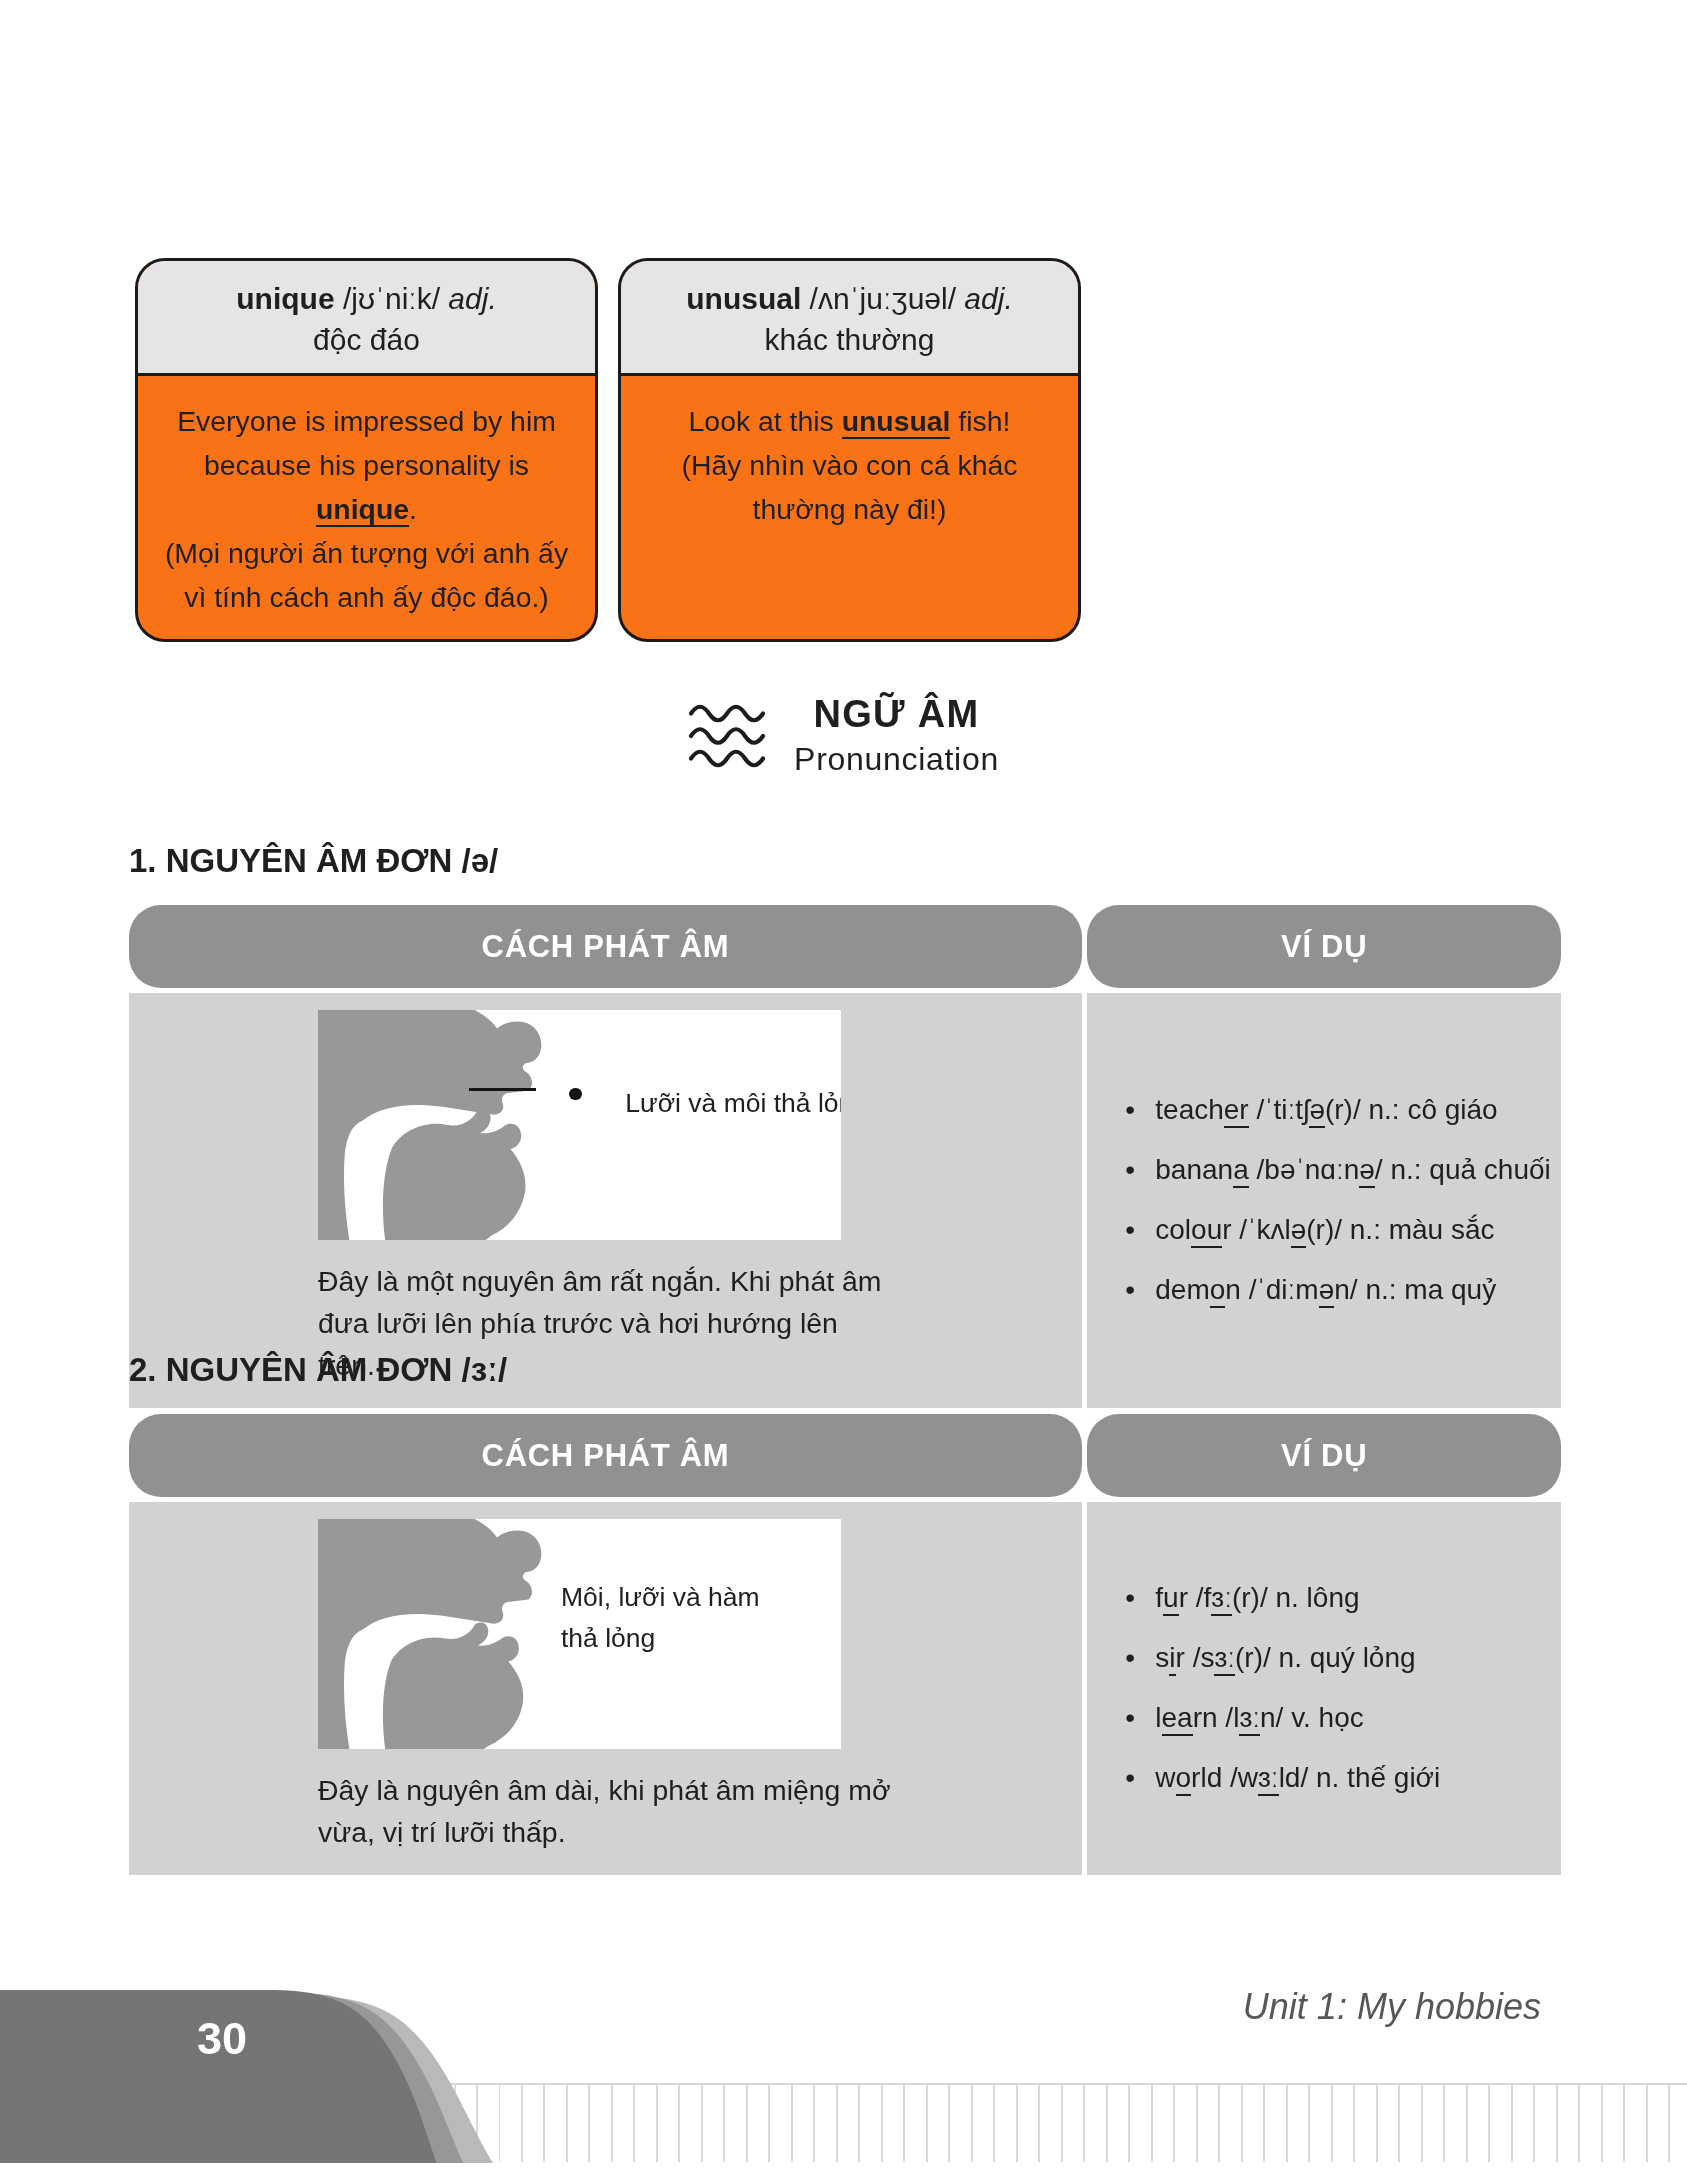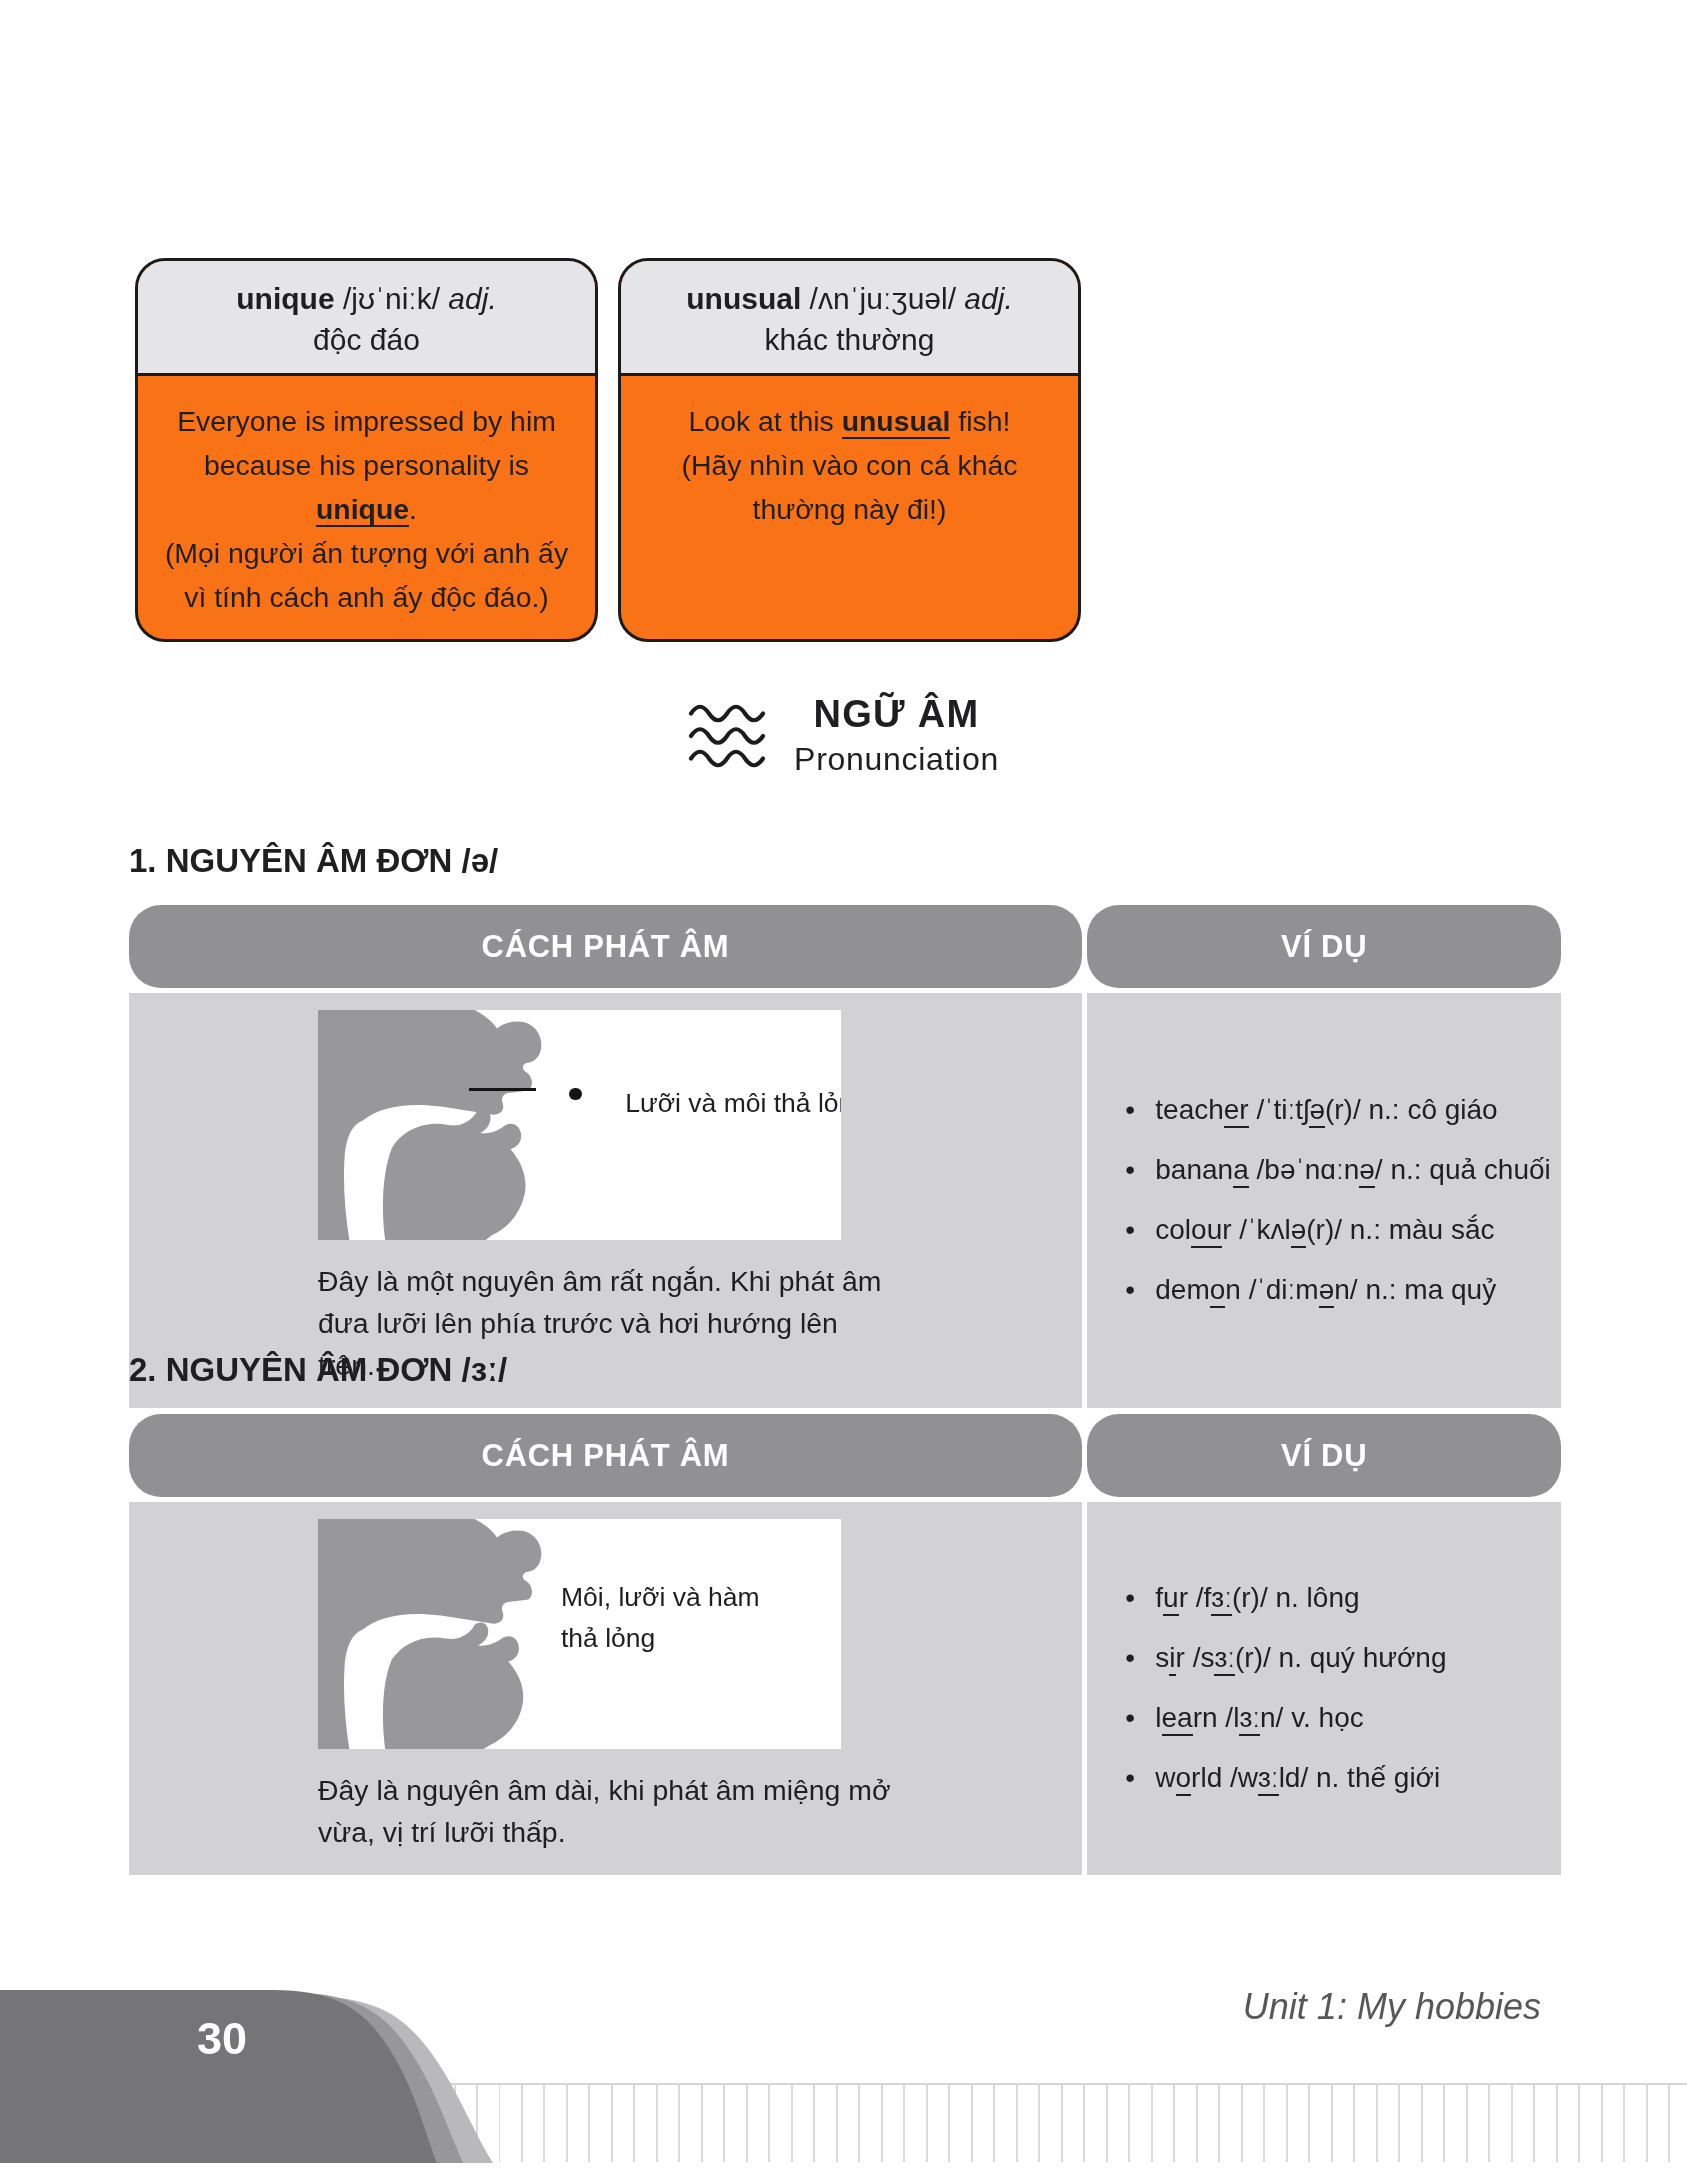--- a/index.html
+++ b/index.html
@@ -162,21 +162,21 @@
             <path fill="var(--diagram-gray)" d="M0 0 H140 C148 4 156 10 160 16 C168 10 180 8 188 12 C198 17 202 28 198 38 C195 44 190 46 186 46 C182 48 182 52 186 54 C192 58 193 66 188 70 L172 72 C166 72 163 76 165 81 C167 87 163 91 157 91 L110 84 C80 80 55 84 40 96 C30 100 26 110 24 124 C22 150 24 175 28 200 L0 200 Z"></path>
             <path fill="var(--diagram-gray)" d="M60 200 C56 170 58 140 66 122 C76 108 94 100 114 104 C126 106 136 100 140 92 C145 88 151 90 152 96 C153 102 149 107 143 110 C151 111 159 108 164 104 C170 100 177 102 179 109 C181 116 177 122 170 124 C179 134 185 146 183 160 C180 177 169 190 153 197 L148 200 Z"></path>
           </svg>
           <div class="diagram-label-inside">Môi, lưỡi và hàm thả lỏng</div>
         </div>
         <p class="caption">Đây là nguyên âm dài, khi phát âm miệng mở vừa, vị trí lưỡi thấp.</p>
       </div>
       <div class="bc c2">
         <ul class="example-list">
             <li><span>f</span><span class="seg-u">u</span><span>r /f</span><span class="seg-u">ɜː</span><span>(r)/ n. lông</span></li>
-            <li><span>s</span><span class="seg-u">i</span><span>r /s</span><span class="seg-u">ɜː</span><span>(r)/ n. quý hướng</span></li>
+            <li><span>s</span><span class="seg-u">i</span><span>r /s</span><span class="seg-u">ɜː</span><span>(r)/ n. quý lỏng</span></li>
             <li><span>l</span><span class="seg-u">ea</span><span>rn /l</span><span class="seg-u">ɜː</span><span>n/ v. học</span></li>
             <li><span>w</span><span class="seg-u">o</span><span>rld /w</span><span class="seg-u">ɜː</span><span>ld/ n. thế giới</span></li>
           </ul>
       </div>
     </div>
   </div>
 </section>
 
 <div class="footer-stripes"></div>
 <svg class="footer-curves" viewBox="0 0 760 262" preserveAspectRatio="none">

